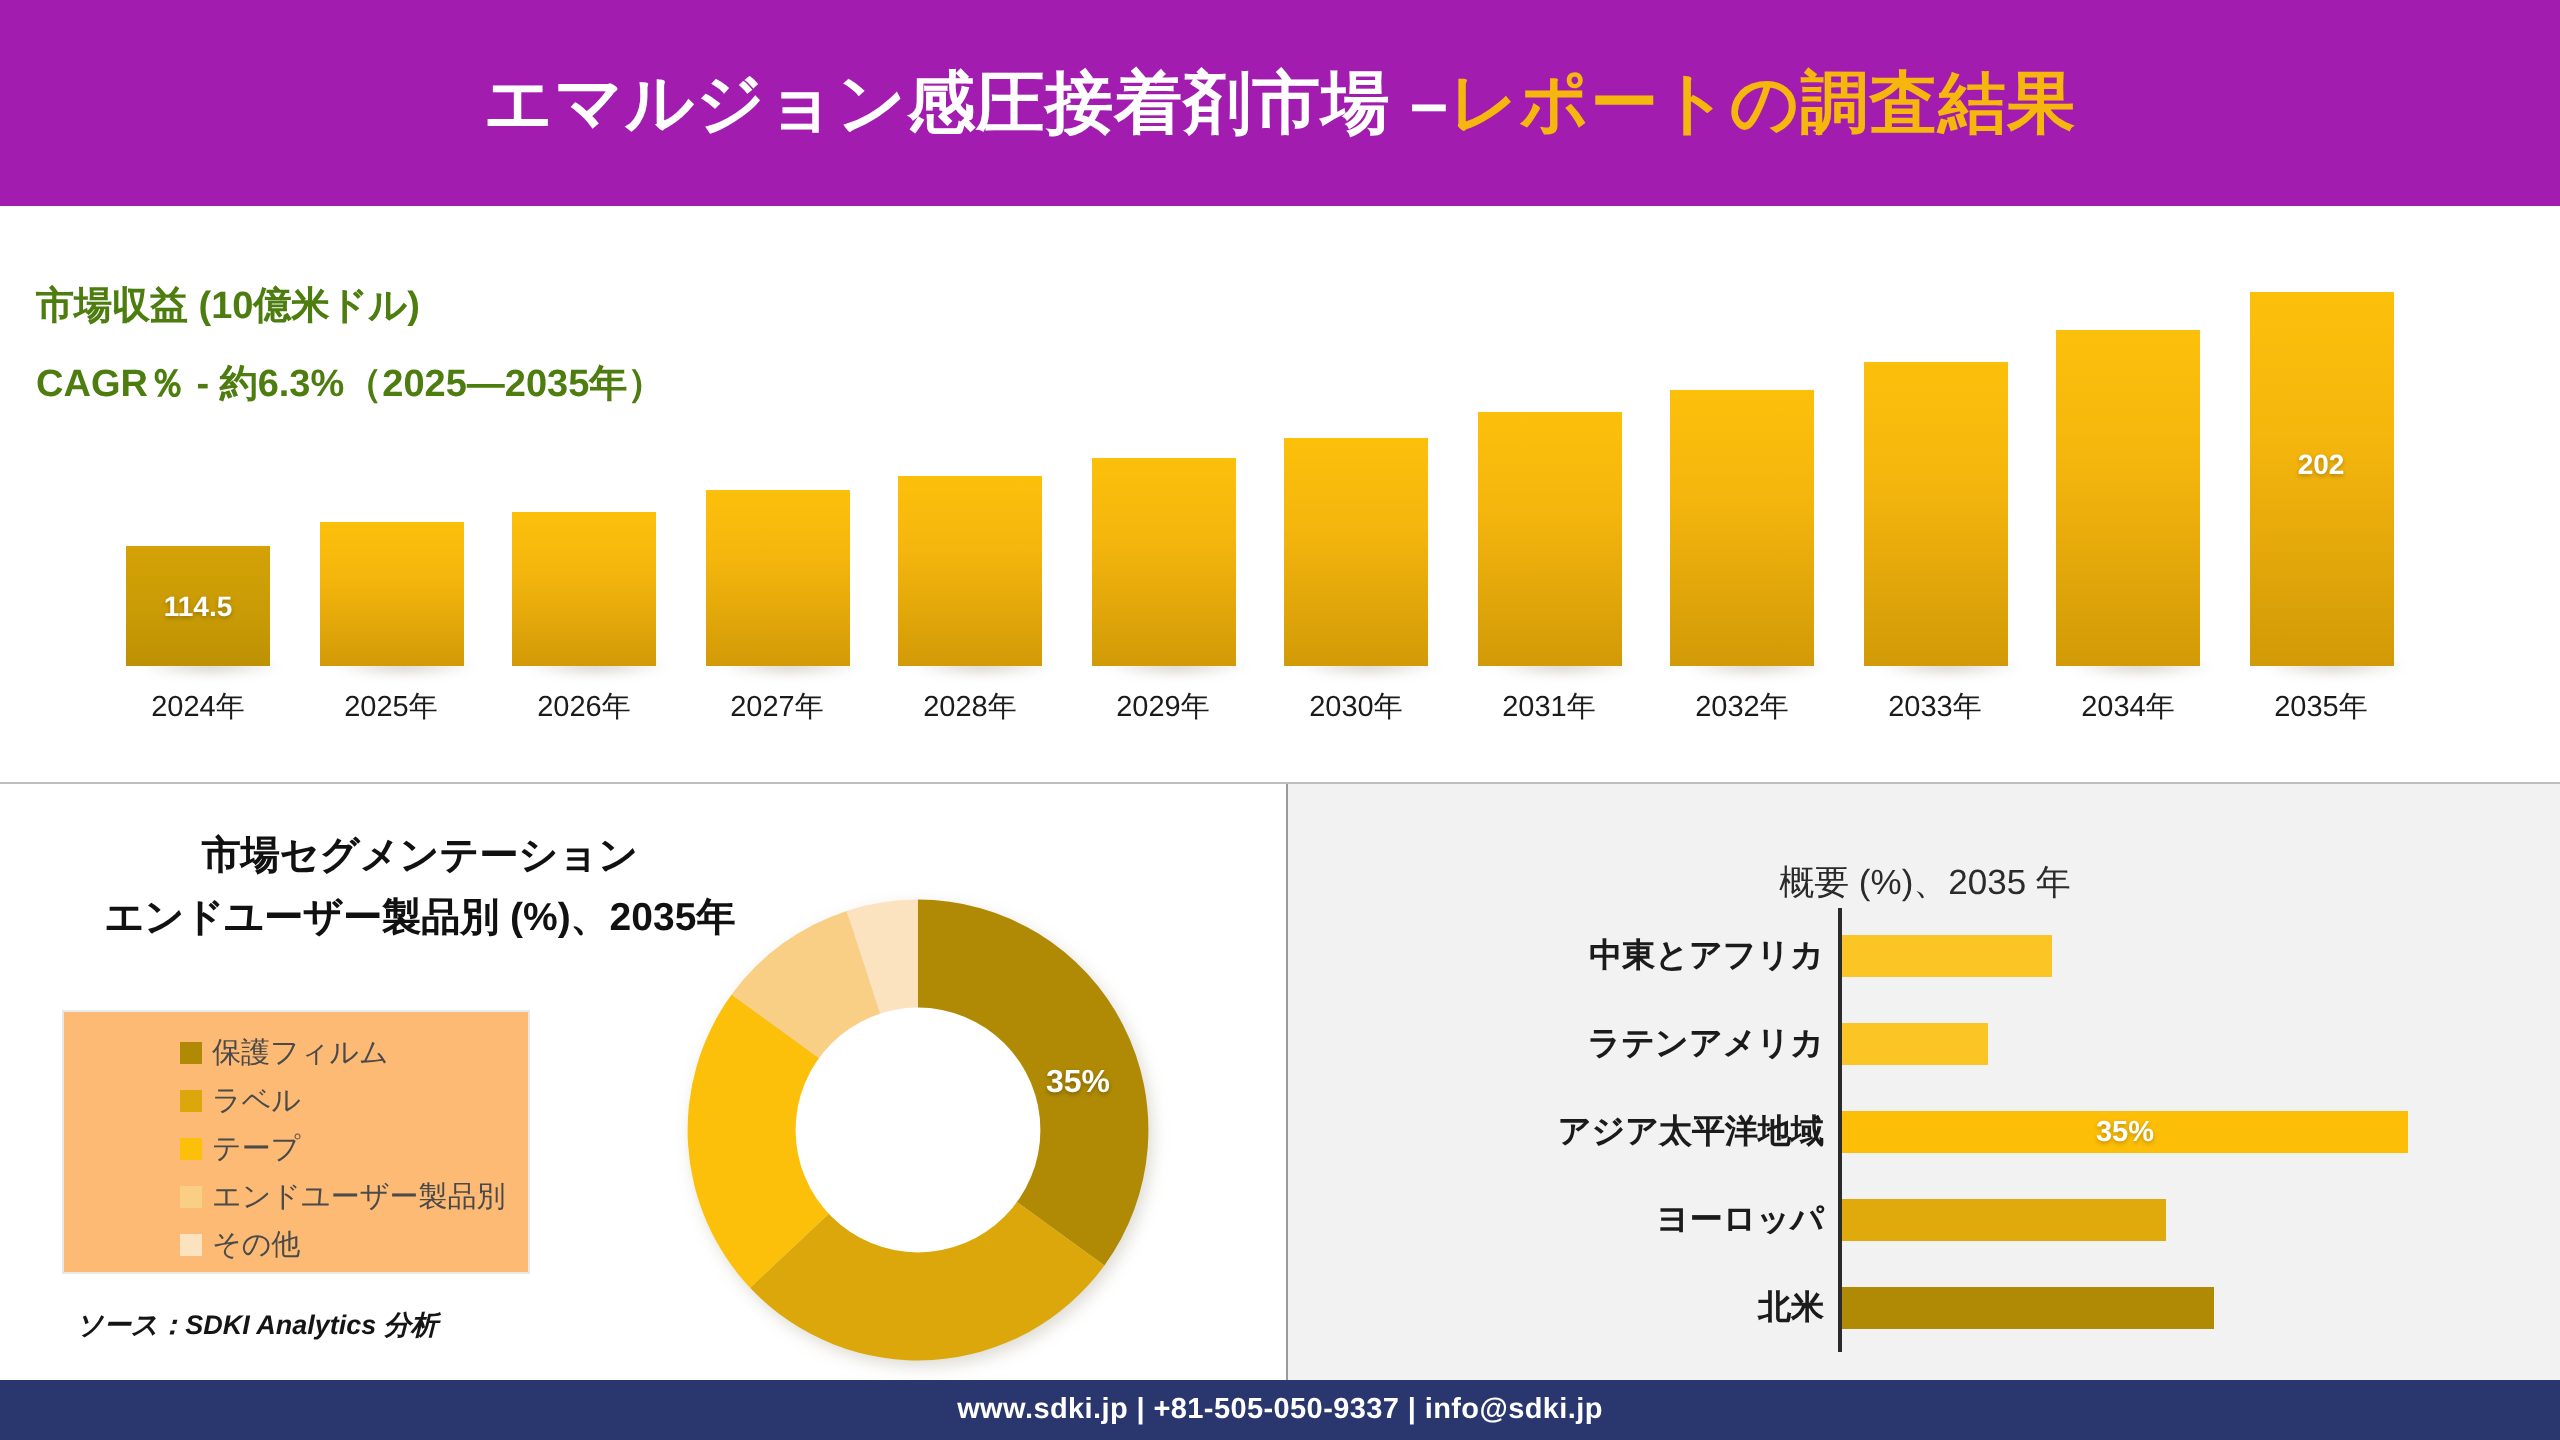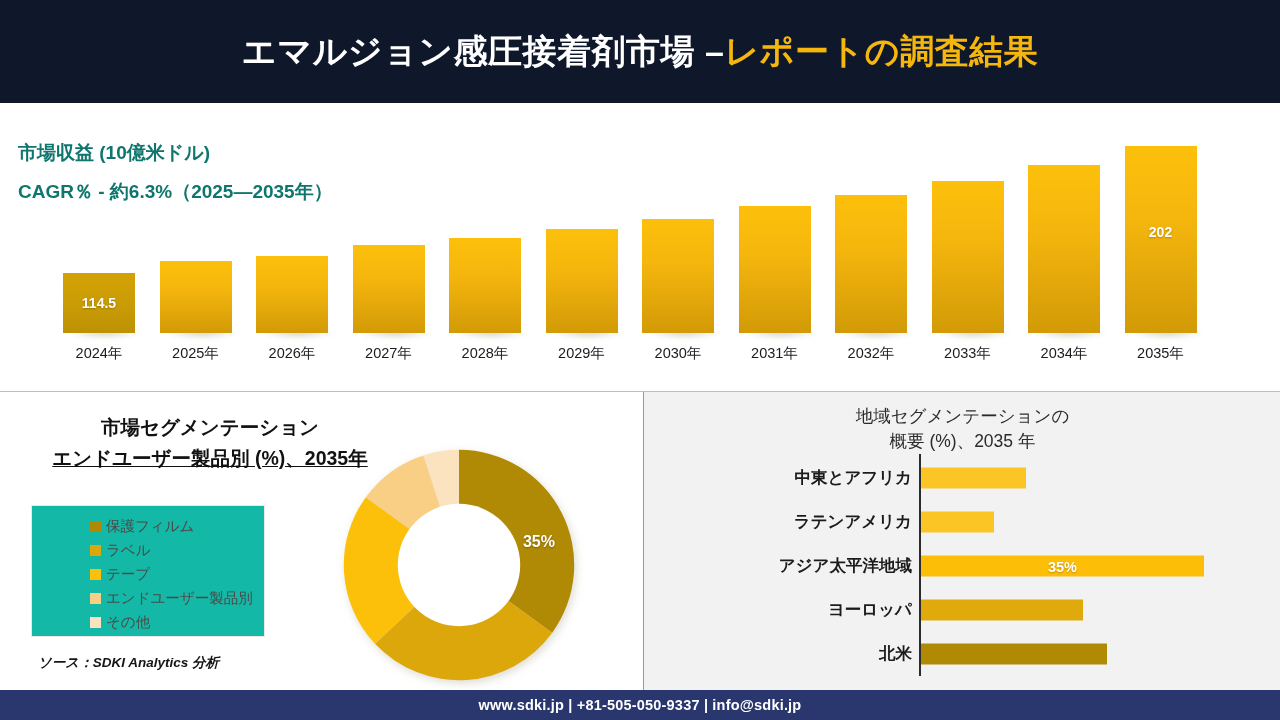--- a/index.html
+++ b/index.html
@@ -7,33 +7,33 @@
     width: 1280px; height: 720px;
     background: #ffffff;
     font-family: "Liberation Sans", "DejaVu Sans", sans-serif;
     overflow: hidden;
   }
   .page { position: relative; width: 1280px; height: 720px; background:#fff; }
 
   
   .header {
     position: absolute; left:0; top:0; width:1280px; height:103px;
-    background:#0f172a;
+    background:#a21caf;
     display:flex; align-items:center; justify-content:center;
   }
   .header-title {
     font-size: 34px; font-weight: bold; letter-spacing:.5px;
     white-space: nowrap;
   }
   .ht-white { color:#ffffff; }
   .ht-gold  { color:#f5b60d; }
 
   
   .topchart { position:absolute; left:0; top:103px; width:1280px; height:288px; background:#fff; }
-  .cap { position:absolute; left:18px; color:#0f766e; font-size:19px; font-weight:bold; white-space:nowrap; }
+  .cap { position:absolute; left:18px; color:#4d7c0f; font-size:19px; font-weight:bold; white-space:nowrap; }
   .cap1 { top:37px; }
   .cap2 { top:76px; }
 
   .bars { position:absolute; left:0; top:0; width:1280px; height:288px; }
   .barwrap { position:absolute; bottom:58px; }
   .bar {
     position:absolute; bottom:0; left:0; width:100%;
     background: linear-gradient(to bottom, #fcc00b 0%, #f5b60d 38%, #d29a07 100%);
   }
   .bar.first {
@@ -57,25 +57,25 @@
   
   .divider-h { position:absolute; left:0; top:391px; width:1280px; height:1px; background:#bdbdbd; }
   .panel-left  { position:absolute; left:0;   top:392px; width:517px; height:298px; background:#fff; }
   .panel-right { position:absolute; left:643px; top:392px; width:637px; height:298px; background:#f2f2f2; border-left:1px solid #9a9a9a; }
 
   .seg-title {
     position:absolute; left:0; width:420px; text-align:center;
     font-size:19.5px; font-weight:bold; color:#111; white-space:nowrap;
   }
   .seg-title-1 { top:22px; }
-  .seg-title-2 { top:53px;text-decoration:underline; }
+  .seg-title-2 { top:53px; }
 
   .legend {
     position:absolute; left:31px; top:113px; width:234px; height:132px;
-    background:#14b8a6; border:1px solid #e9e9e9;
+    background:#fdba74; border:1px solid #e9e9e9;
     padding:8px 0 1px 0;
   }
   .leg-item { display:flex; align-items:center; height:24px; padding-left:58px; }
   .leg-sw { width:11px; height:11px; margin-right:5px; flex:0 0 auto; }
   .leg-tx { font-size:14.5px; color:#4a4a4a; white-space:nowrap; }
 
   .source {
     position:absolute; left:38px; top:262px;
     font-size:13.5px; font-style:italic; font-weight:bold; color:#151515; white-space:nowrap;
   }
@@ -240,21 +240,20 @@
           </g>
         <circle cx="50" cy="50" r="25.5" fill="#ffffff"></circle>
       </svg>
       <div class="donut-val">35%</div>
     </div>
 
     <div class="source">ソース：SDKI Analytics 分析</div>
   </div>
 
   <div class="panel-right">
-    <div class="reg-title reg-title-1">地域セグメンテーションの</div>
     <div class="reg-title reg-title-2">概要 (%)、2035 年</div>
     <div class="reg-chart">
       <div class="reg-axis"></div>
       <div id="reg-rows">
           <div class="reg-row" style="top: 2px;">
             <div class="reg-lbl">中東とアフリカ</div>
             <div class="reg-bar" style="width: 105.114px; background: rgb(251, 198, 37);"></div>
           </div>
           <div class="reg-row" style="top: 46px;">
             <div class="reg-lbl">ラテンアメリカ</div>

